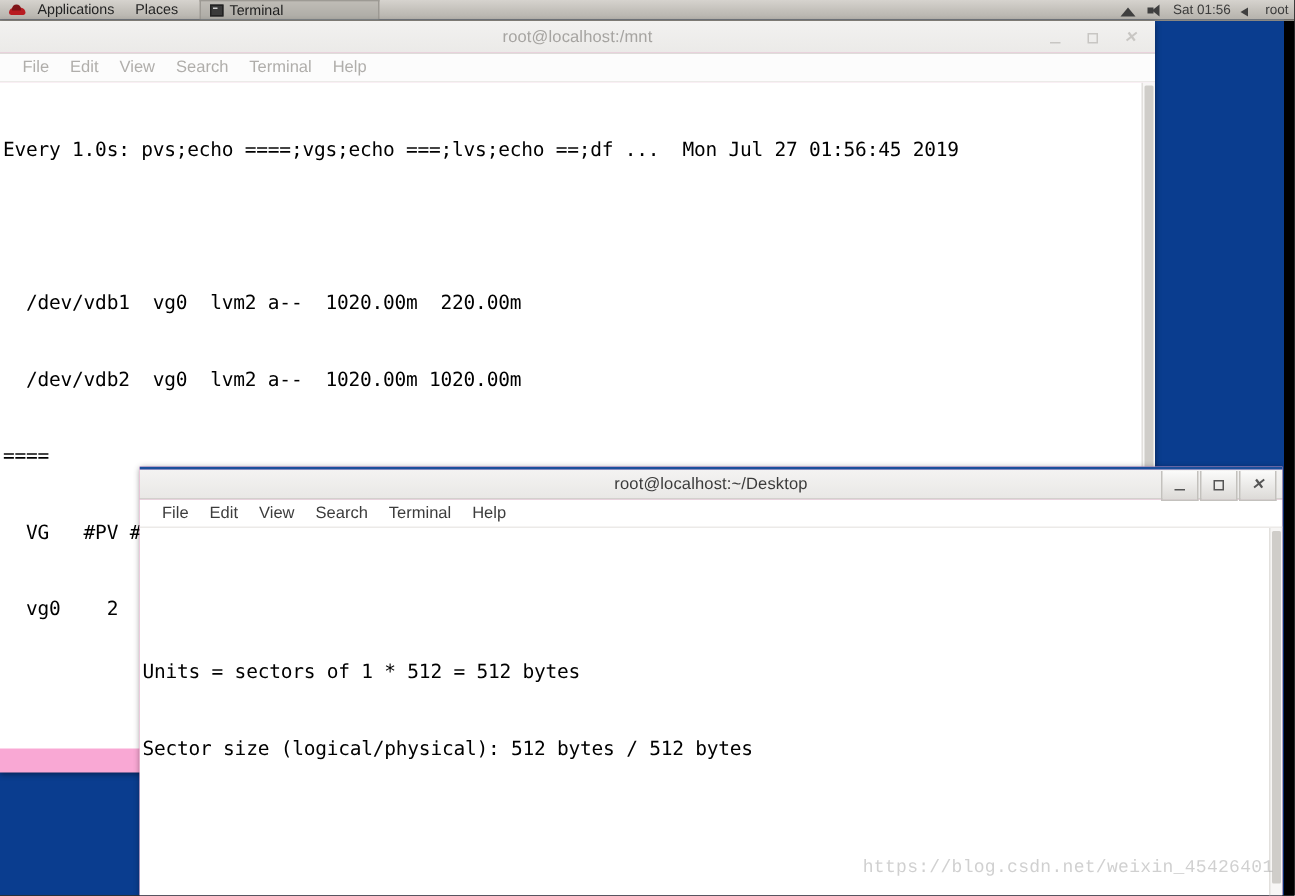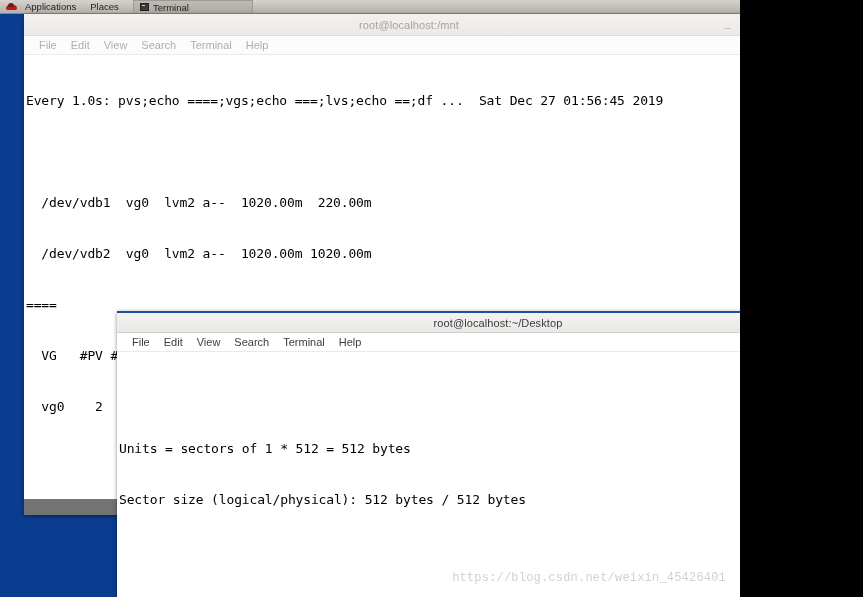--- a/index.html
+++ b/index.html
@@ -4,21 +4,21 @@
 <style>
   html, body {
     margin: 0; padding: 0;
     width: 863px; height: 597px;
     overflow: hidden;
     background: #000;
     font-family: "Liberation Sans", sans-serif;
   }
   #screen {
     position: relative;
-    width: 740px; height: 597px;
+    width: 863px; height: 597px;
     background: #000000;
     overflow: hidden;
   }
 
   
   #desktop {
     position: absolute;
     left: 0; top: 13px;
     width: 856px; height: 584px;
     background: #0b3c8c;
@@ -146,24 +146,23 @@
     content:""; position:absolute; left:0; top:2px;
     width:0; height:0;
     border-top:3px solid transparent;
     border-bottom:3px solid transparent;
     border-right:5px solid #3f3f3f;
   }
 
   
   .term-window {
     position: absolute;
-    background: #737373;
+    background: #f9a8d4;
     box-shadow: 0 1px 4px rgba(0,0,0,0.45);
     overflow: hidden;
-    margin-left: 24px;
   }
   .titlebar {
     height: 22px;
     box-sizing: border-box;
     position: relative;
     display: flex; align-items: center; justify-content: center;
   }
   .titlebar.inactive {
     background: linear-gradient(180deg,#f2f1f0 0%, #ebeae8 100%);
     border-bottom: 1px solid #dedcd9;
@@ -332,21 +331,21 @@
     </div>
     <div class="menubar inactive">
       <span class="menu-item">File</span>
       <span class="menu-item">Edit</span>
       <span class="menu-item">View</span>
       <span class="menu-item">Search</span>
       <span class="menu-item">Terminal</span>
       <span class="menu-item">Help</span>
     </div>
     <div class="term-body">
-      <div class="term-line">Every 1.0s: pvs;echo ====;vgs;echo ===;lvs;echo ==;df ...  Sat Dec 27 01:56:45 2019</div>
+      <div class="term-line">Every 1.0s: pvs;echo ====;vgs;echo ===;lvs;echo ==;df ...  Mon Jul 27 01:56:45 2019</div>
       <div class="term-line"></div>
       <div class="term-line">  /dev/vdb1  vg0  lvm2 a--  1020.00m  220.00m</div>
       <div class="term-line">  /dev/vdb2  vg0  lvm2 a--  1020.00m 1020.00m</div>
       <div class="term-line">====</div>
       <div class="term-line">  VG   #PV #LV #SN Attr   VSize VFree</div>
       <div class="term-line">  vg0    2   1   0 wz--n- 1.99g 1.21g</div>
       
       
       
       

